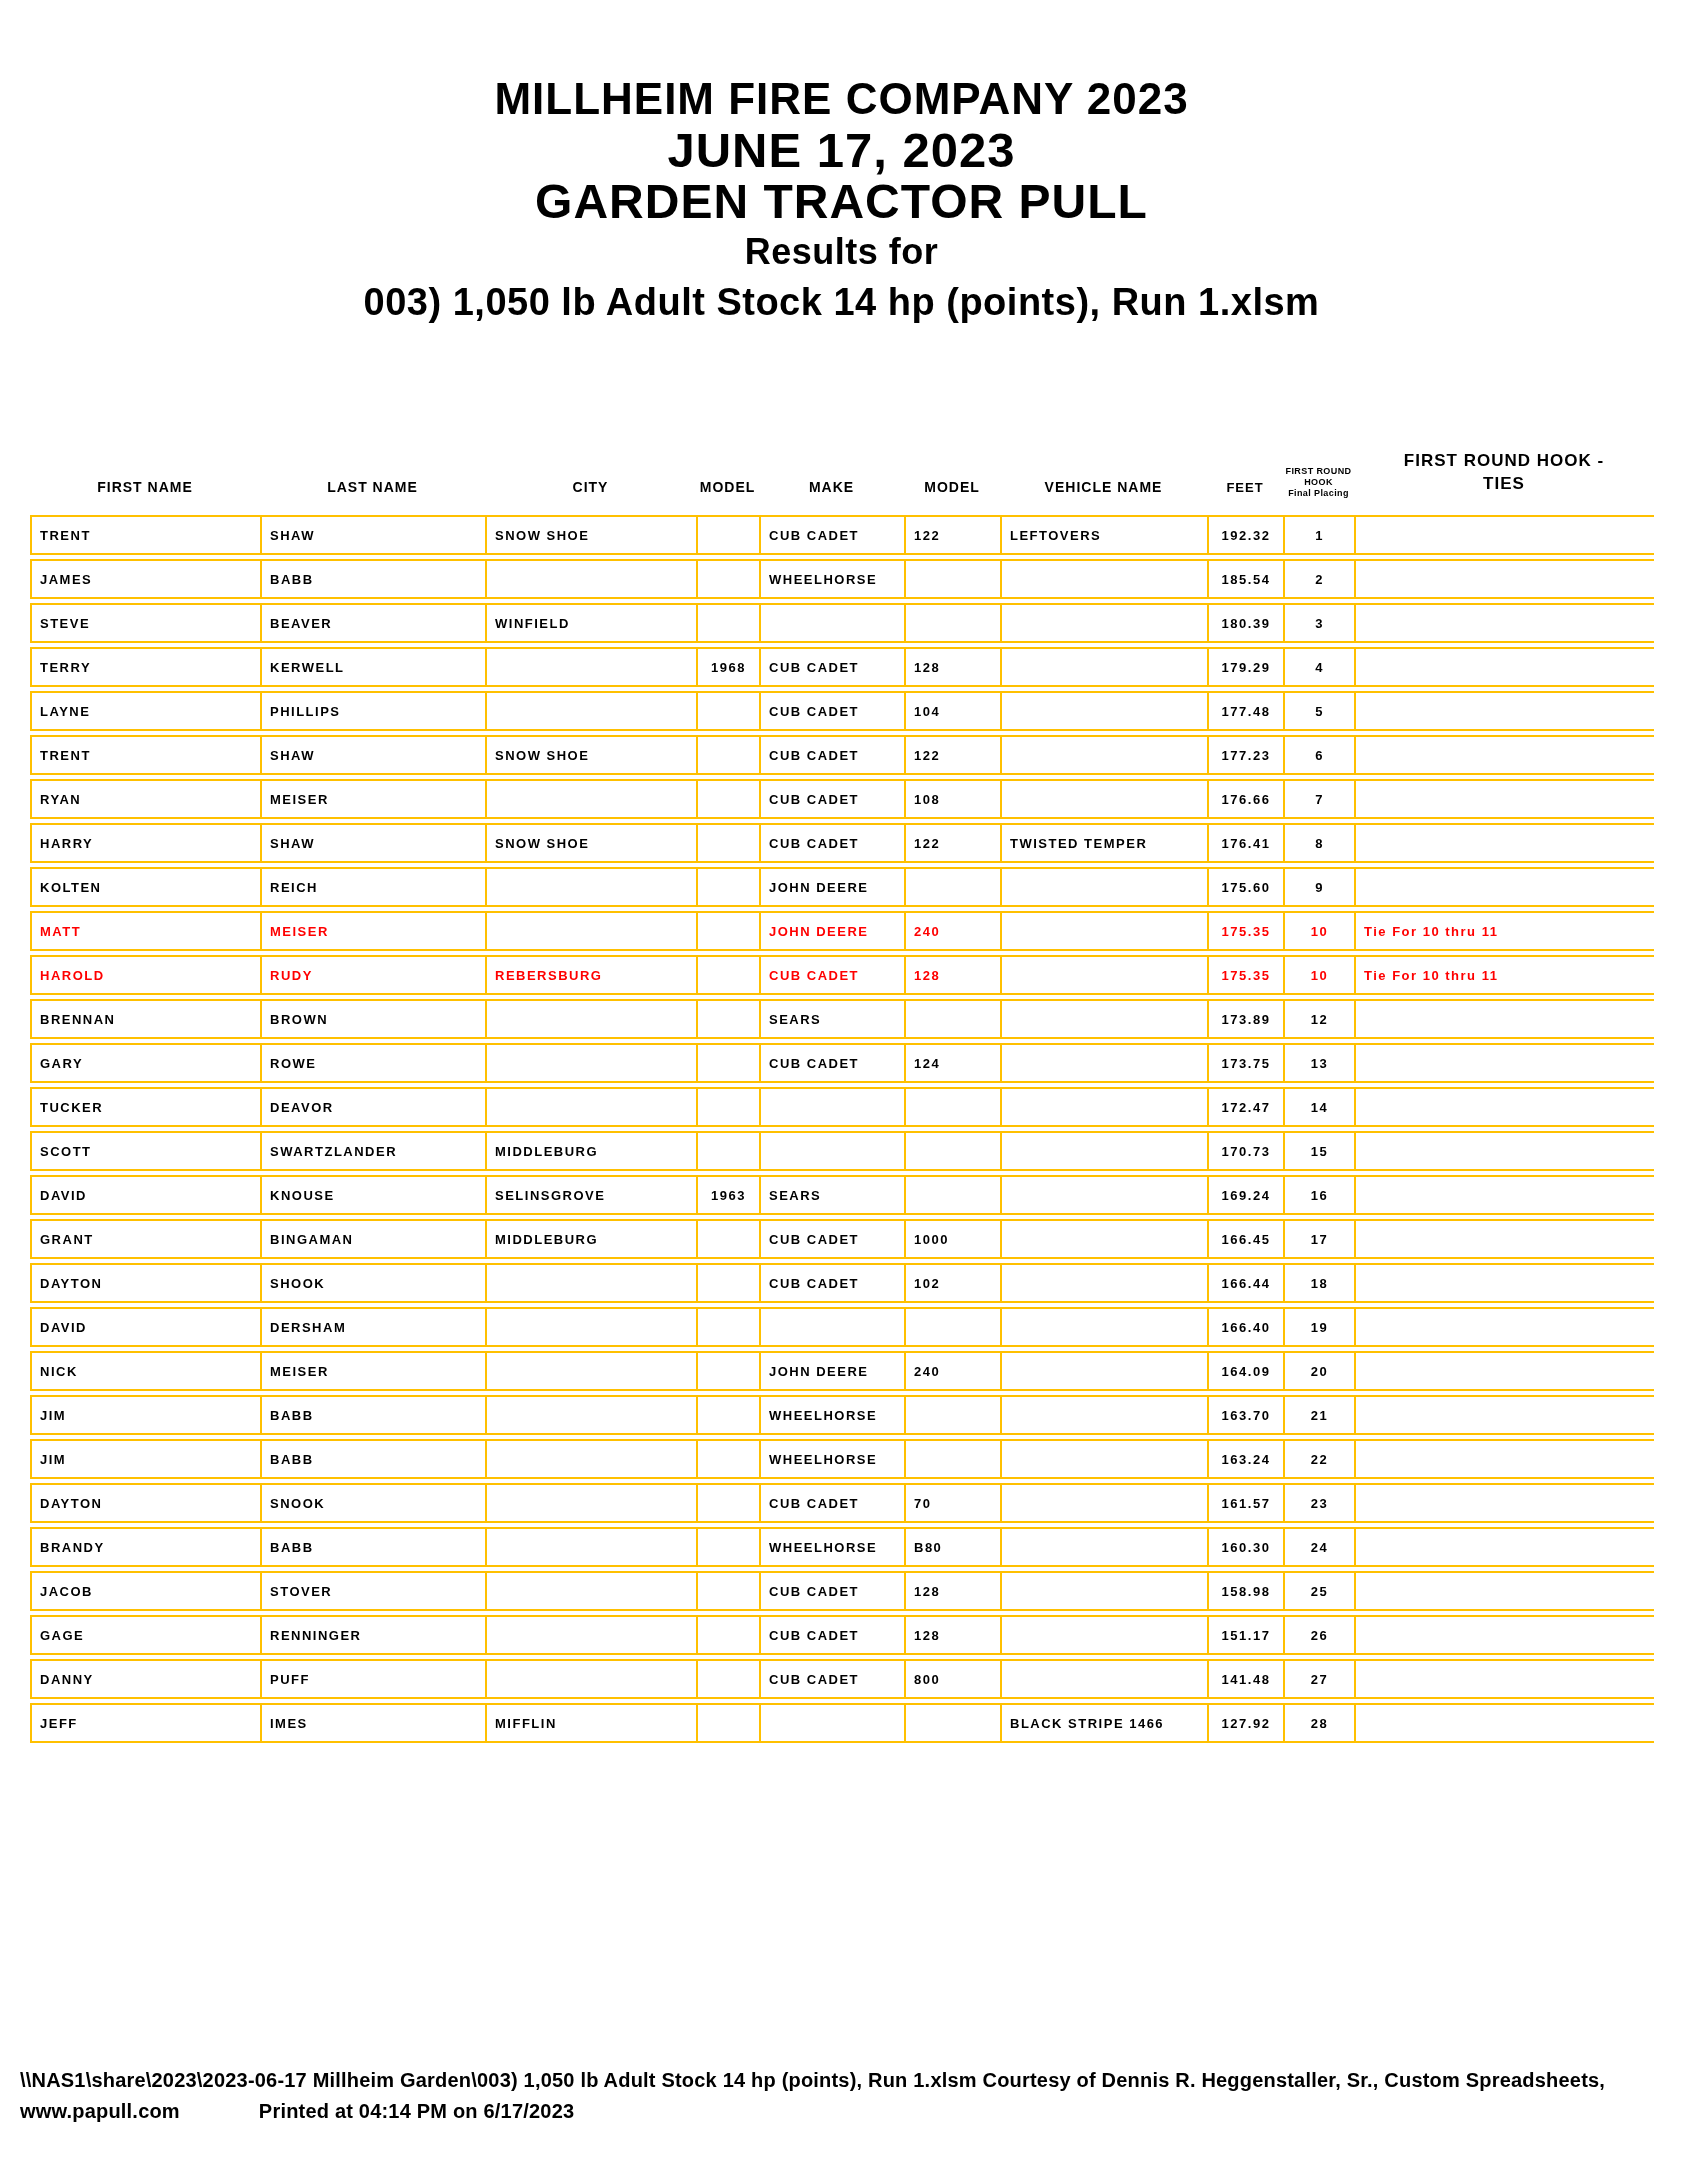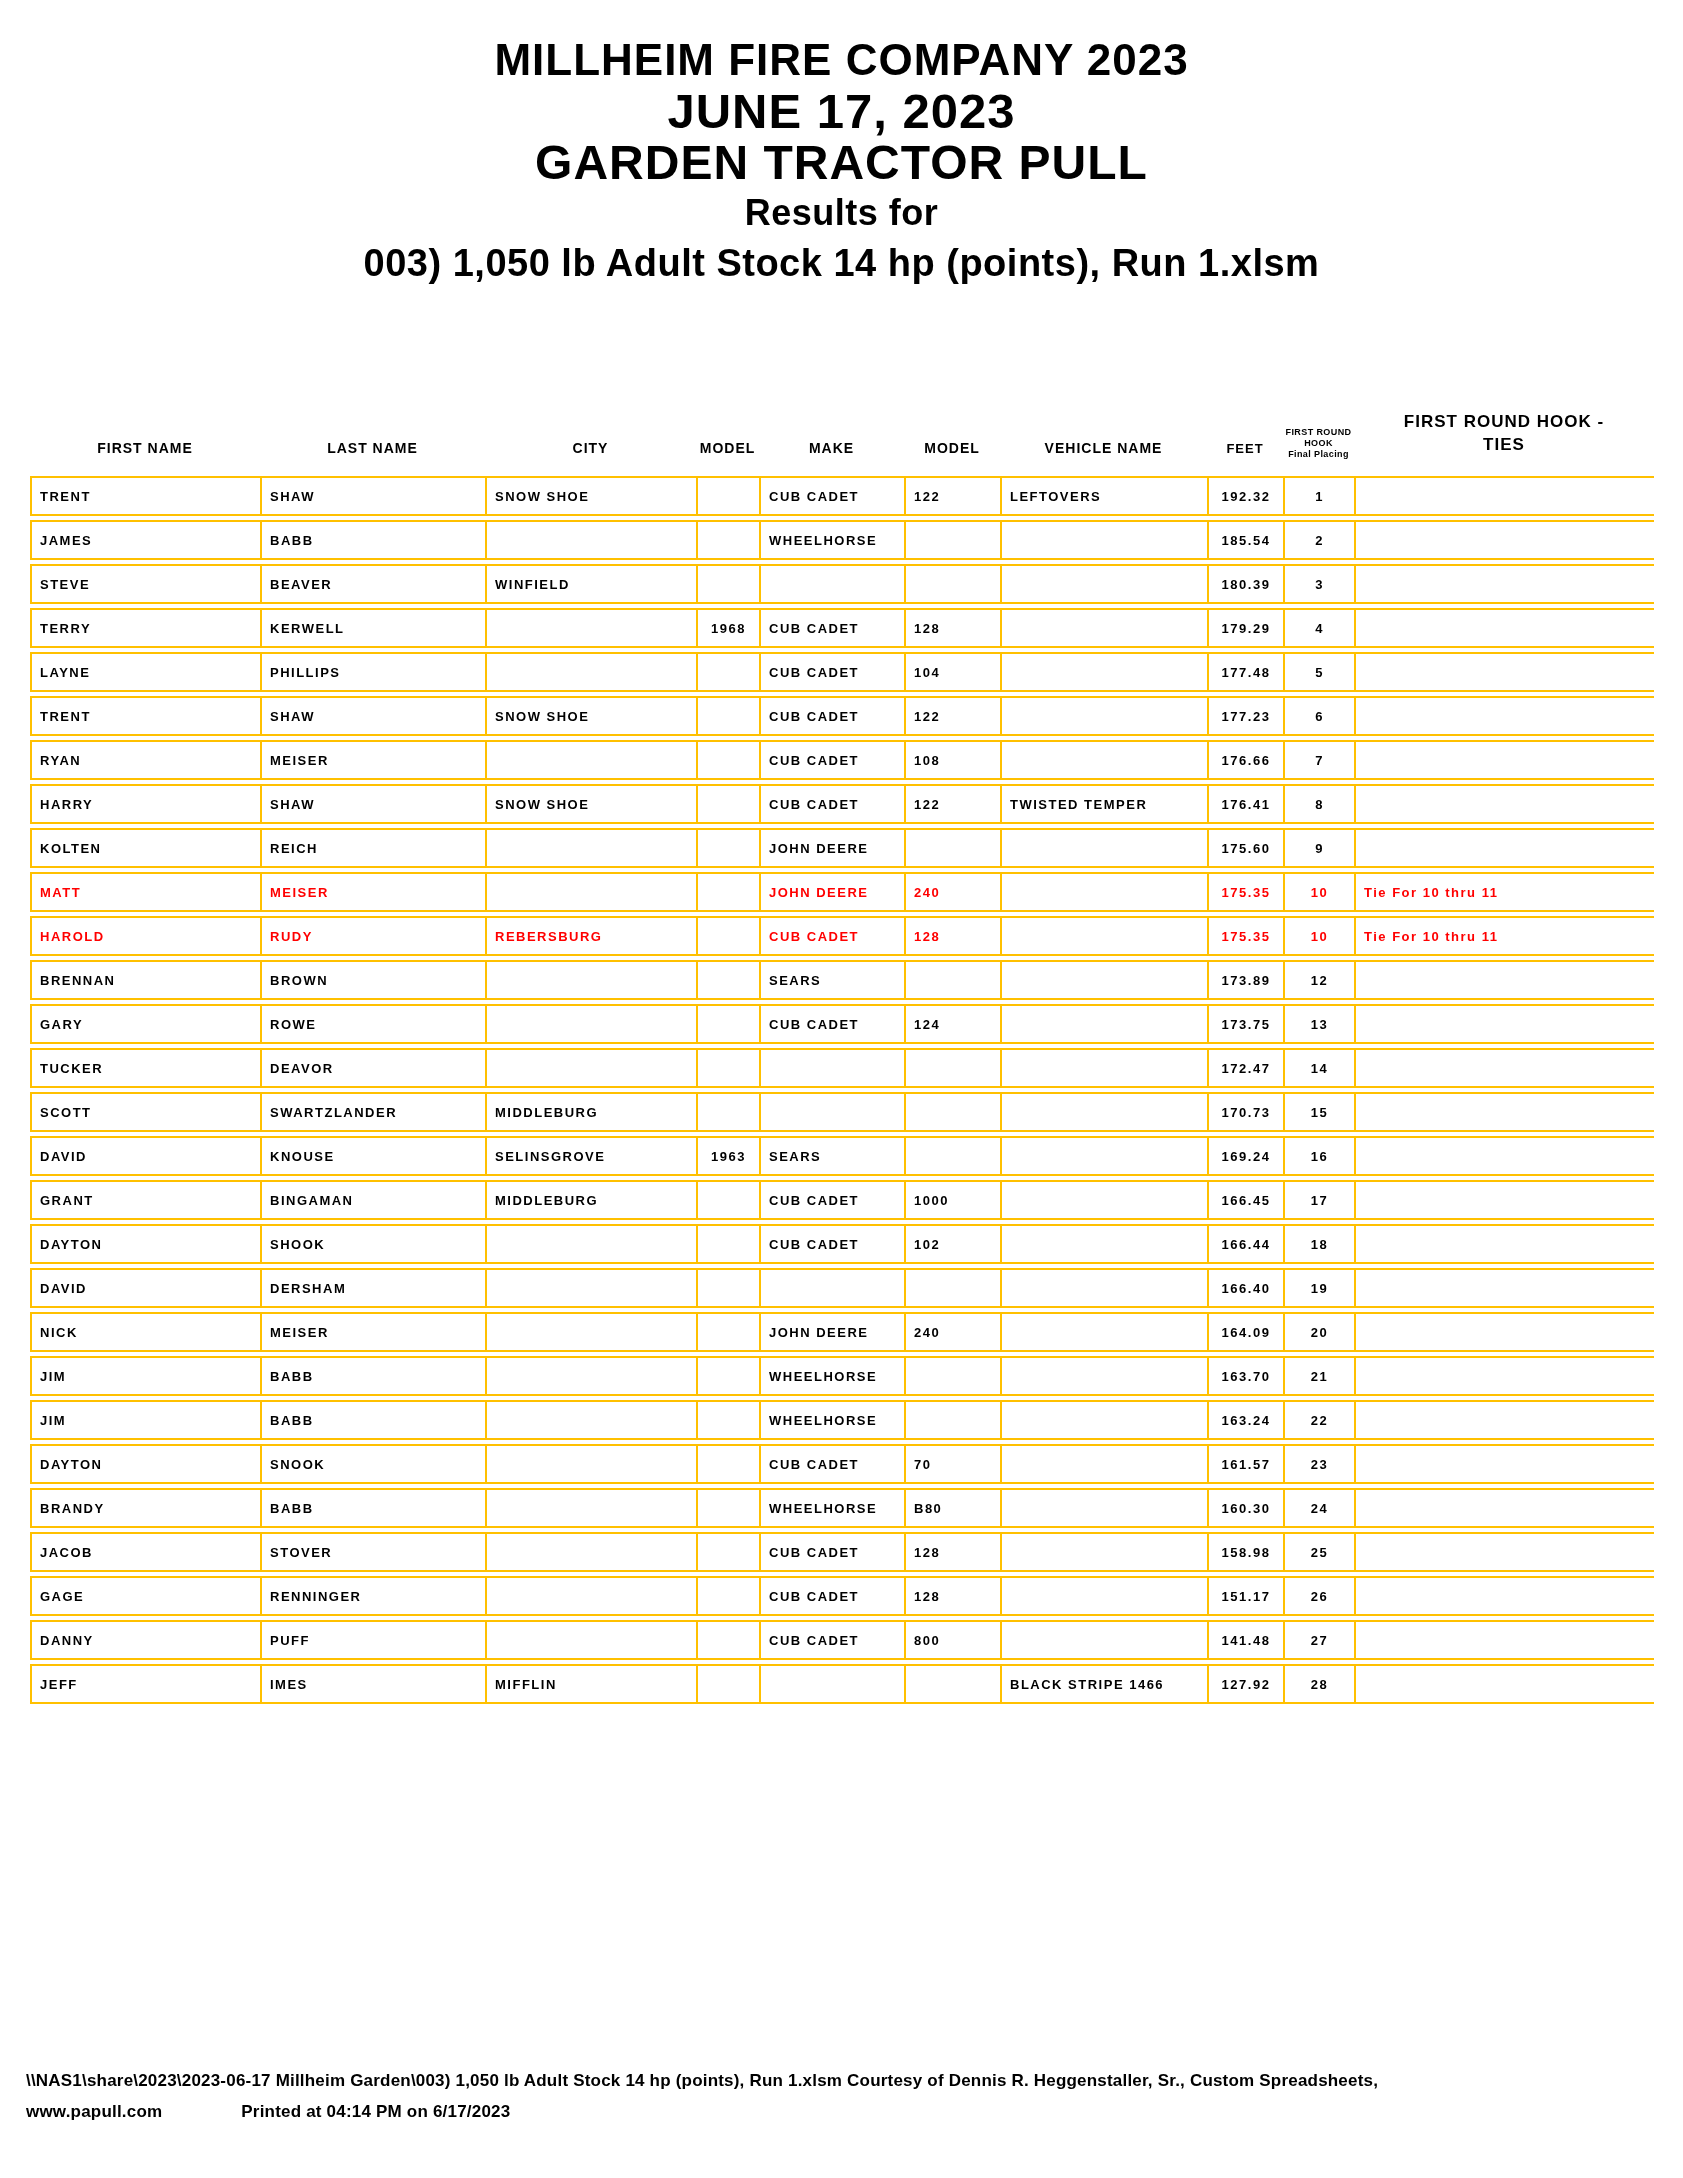--- a/index.html
+++ b/index.html
@@ -1,21 +1,21 @@
 <!DOCTYPE html>
 <html style="--gold: #FFC000; --red: #FF0000;"><head>
 <meta charset="utf-8">
 <style>
   :root { --gold:#FFC000; --red:#FF0000; }
   * { margin:0; padding:0; box-sizing:border-box; }
   html,body { width:1683px; height:2178px; background:#ffffff; overflow:hidden; }
   body { font-family:"Liberation Sans","DejaVu Sans",sans-serif; font-weight:bold; color:#000; position:relative; }
 
   
-  .title-block { padding-top:33px; text-align:center; }
+  .title-block { padding-top:72px; text-align:center; }
   .title-line1 { font-size:44px; letter-spacing:1px; line-height:53px; }
   .title-line2 { font-size:49px; letter-spacing:1px; line-height:51px; }
   .title-line3 { font-size:48px; letter-spacing:1px; line-height:51px; }
   .title-line4 { font-size:36px; letter-spacing:0.5px; line-height:50px; }
   .title-line5 { font-size:38px; letter-spacing:0.5px; line-height:51px; }
 
   
   table.results { margin:117px 0 0 30px; width:1624px; table-layout:fixed;
                   border-collapse:separate; border-spacing:0 4px; }
   thead th { border:none; vertical-align:bottom; text-align:center;
@@ -28,21 +28,21 @@
   tbody td { height:40px; border-top:2px solid var(--gold); border-bottom:2px solid var(--gold);
              border-left:2px solid var(--gold); font-size:13px; letter-spacing:1.5px;
              padding-left:8px; white-space:nowrap; overflow:hidden; background:#fff; }
   tbody td.col-year  { text-align:center; padding-left:0; }
   tbody td.col-feet  { text-align:center; padding-left:0; }
   tbody td.col-place { text-align:center; padding-left:0; }
   tbody td.col-ties  { border-right:none; }
   tbody tr.tie-row td { color:var(--red);margin-top:26px; }
 
   
-  .footer { position:absolute; left:26px; top:2065px; font-size:17px;
+  .footer { position:absolute; left:20px; top:2065px; font-size:20px;
             letter-spacing:0.2px; line-height:31px; white-space:nowrap; }
   .footer .printed { margin-left:79px; }
 </style>
 </head>
 <body>
 
 <div class="title-block">
   <div class="title-line1">MILLHEIM FIRE COMPANY 2023</div>
   <div class="title-line2">JUNE 17, 2023</div>
   <div class="title-line3">GARDEN TRACTOR PULL</div>

